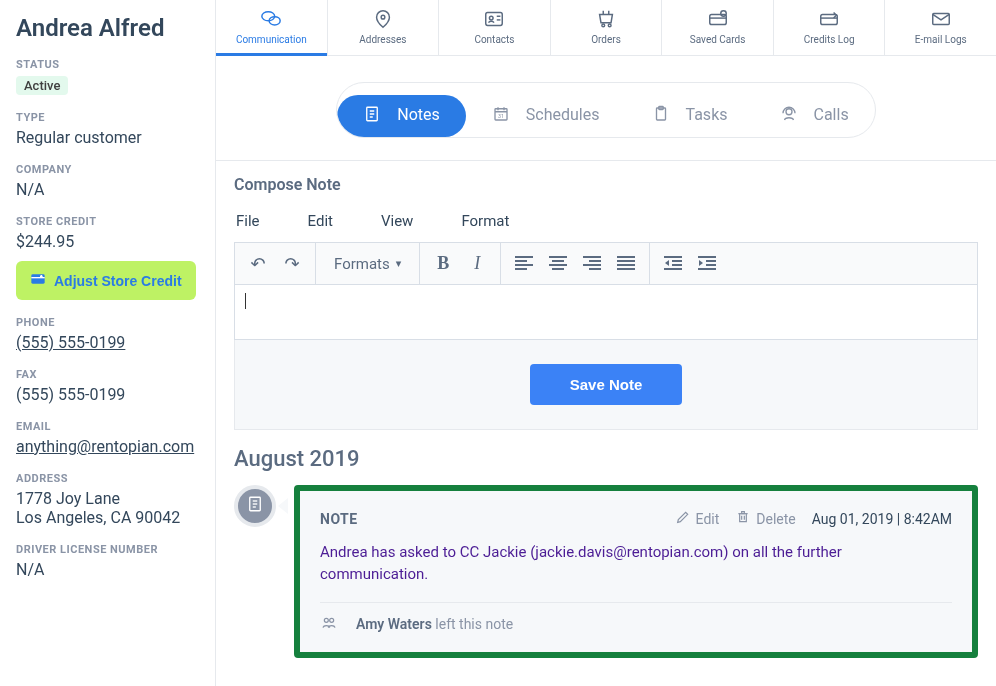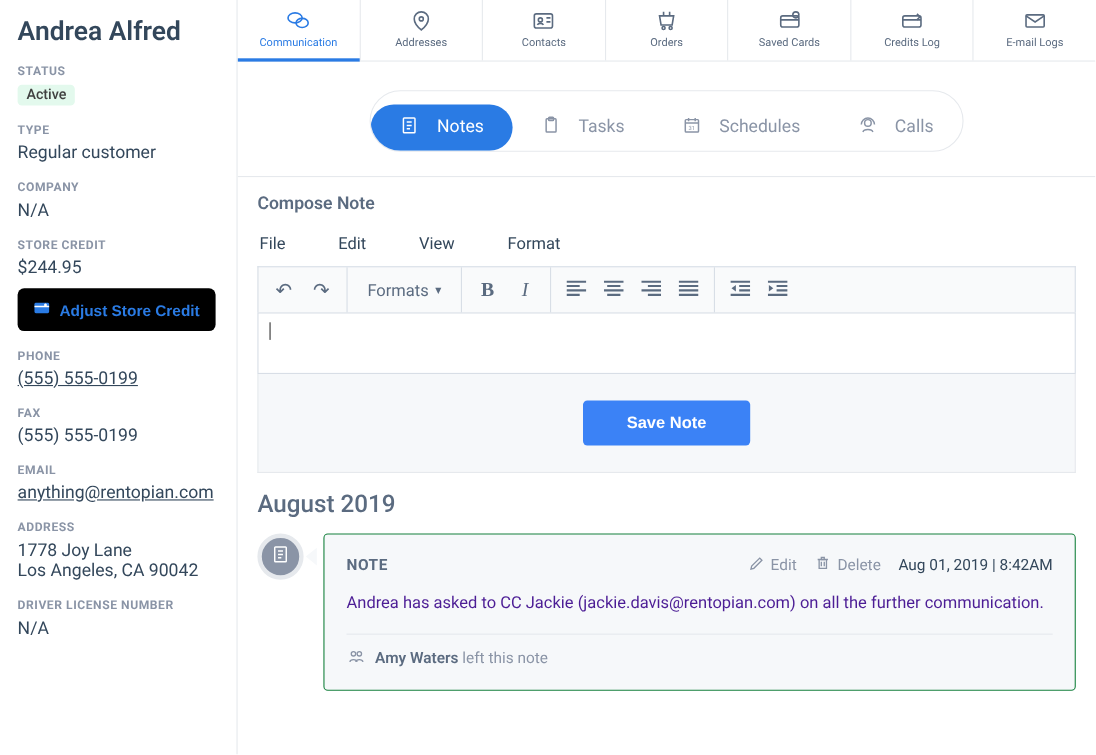--- a/index.html
+++ b/index.html
@@ -45,21 +45,21 @@
     font-weight: 500;
     padding: 2px 8px;
     border-radius: 4px;
   }
   .link { text-decoration: underline; color: #33475b; }
   .adjust-btn {
     margin-top: 10px;
     display: inline-flex;
     align-items: center;
     gap: 8px;
-    background: #000000;
+    background: #bef264;
     color: #2a7be4;
     border: none;
     font-size: 14px;
     font-weight: 600;
     padding: 10px 14px;
     border-radius: 6px;
     cursor: pointer;
   }
   .adjust-btn svg { width:16px; height:16px; }
 
@@ -245,21 +245,21 @@
     transform:translateY(-50%);
     width:0;height:0;
     border-top:8px solid transparent;
     border-bottom:8px solid transparent;
     border-right:10px solid #f6f8fa;
   }
   .note-badge svg { stroke:#fff; fill:none; width:18px; height:18px; }
   .note-card {
     flex:1;
     background:#f6f8fa;
-    border:1px solid #15803d;
+    border:6px solid #15803d;
     border-radius:4px;
     padding:18px 20px;
   }
   .note-card-header {
     display:flex;
     align-items:center;
     justify-content:space-between;
     margin-bottom:14px;
   }
   .note-type-label {
@@ -279,21 +279,21 @@
   .note-actions .timestamp { color:#33475b; }
   .note-body {
     font-size:15px;
     color:#4c1d95;
     line-height:1.45;
     margin-bottom:16px;
   }
   .note-footer {
     display:flex;
     align-items:center;
-    gap:8px;
+    gap:18px;
     font-size:14px;
     color:#8a94a6;
     border-top:1px solid #e6e9ed;
     padding-top:12px;
   }
   .note-footer b { color:#5b6b80; font-weight:600; }
 </style>
 </head>
 <body>
 
@@ -426,37 +426,37 @@
               <line x1="9" y1="8" x2="15" y2="8"></line>
               <line x1="9" y1="12" x2="15" y2="12"></line>
               <line x1="9" y1="16" x2="13" y2="16"></line>
             </svg>
         </span>
         <span>Notes</span>
       </div>
       <div class="sub-tab">
         <span>
           <svg viewBox="0 0 24 24" fill="none" stroke="#8a94a6" stroke-width="1.8">
-              <rect x="6" y="4" width="12" height="16" rx="1"></rect>
-              <rect x="9" y="2" width="6" height="4" rx="1"></rect>
-            </svg>
-        </span>
-        <span>Tasks</span>
-      </div>
-      <div class="sub-tab">
-        <span>
-          <svg viewBox="0 0 24 24" fill="none" stroke="#8a94a6" stroke-width="1.8">
               <rect x="4" y="5" width="16" height="15" rx="1"></rect>
               <line x1="4" y1="9" x2="20" y2="9"></line>
               <line x1="8" y1="3" x2="8" y2="7"></line>
               <line x1="16" y1="3" x2="16" y2="7"></line>
               <text x="8" y="17" font-size="7" fill="#8a94a6" stroke="none">31</text>
             </svg>
         </span>
         <span>Schedules</span>
+      </div>
+      <div class="sub-tab">
+        <span>
+          <svg viewBox="0 0 24 24" fill="none" stroke="#8a94a6" stroke-width="1.8">
+              <rect x="6" y="4" width="12" height="16" rx="1"></rect>
+              <rect x="9" y="2" width="6" height="4" rx="1"></rect>
+            </svg>
+        </span>
+        <span>Tasks</span>
       </div>
       <div class="sub-tab">
         <span>
           <svg viewBox="0 0 24 24" fill="none" stroke="#8a94a6" stroke-width="1.8">
               <circle cx="12" cy="9" r="4"></circle>
               <path d="M6 20c1-4 11-4 12 0"></path>
               <path d="M4 11a8 8 0 0 1 16 0"></path>
             </svg>
         </span>
         <span>Calls</span>

